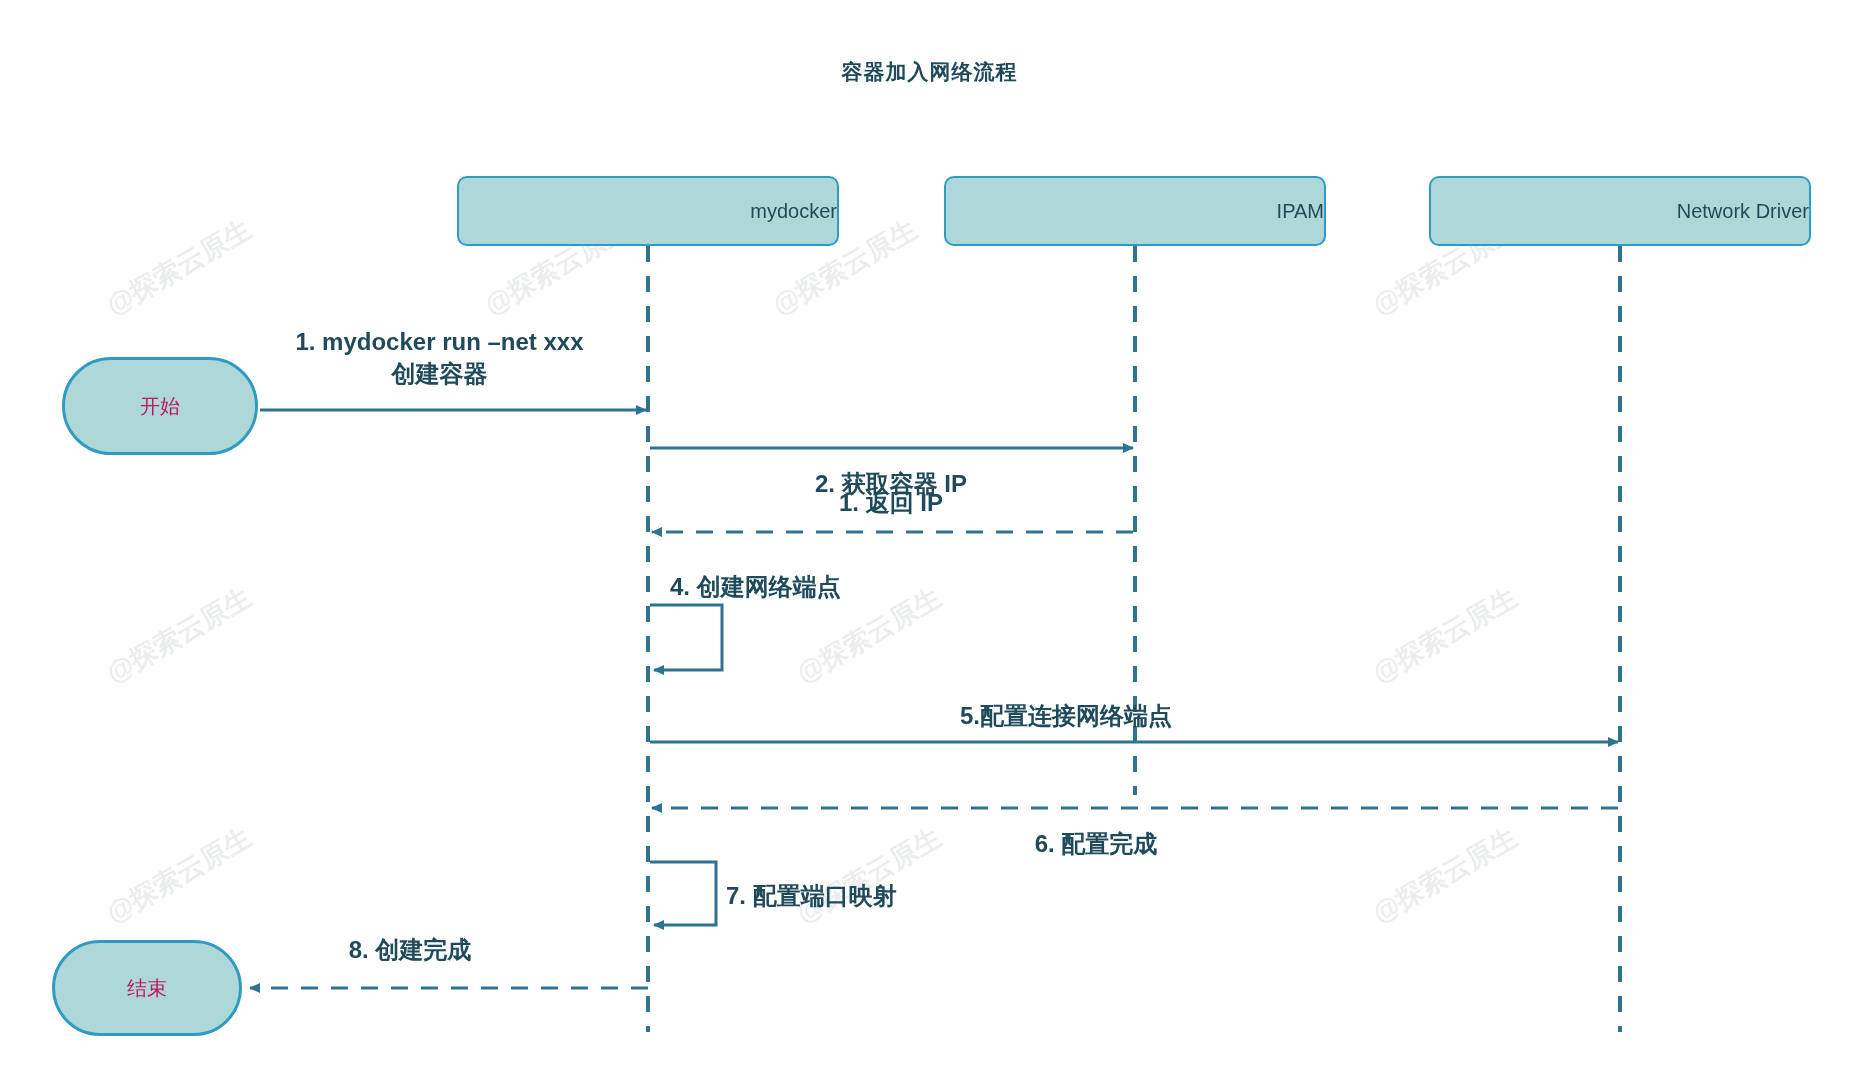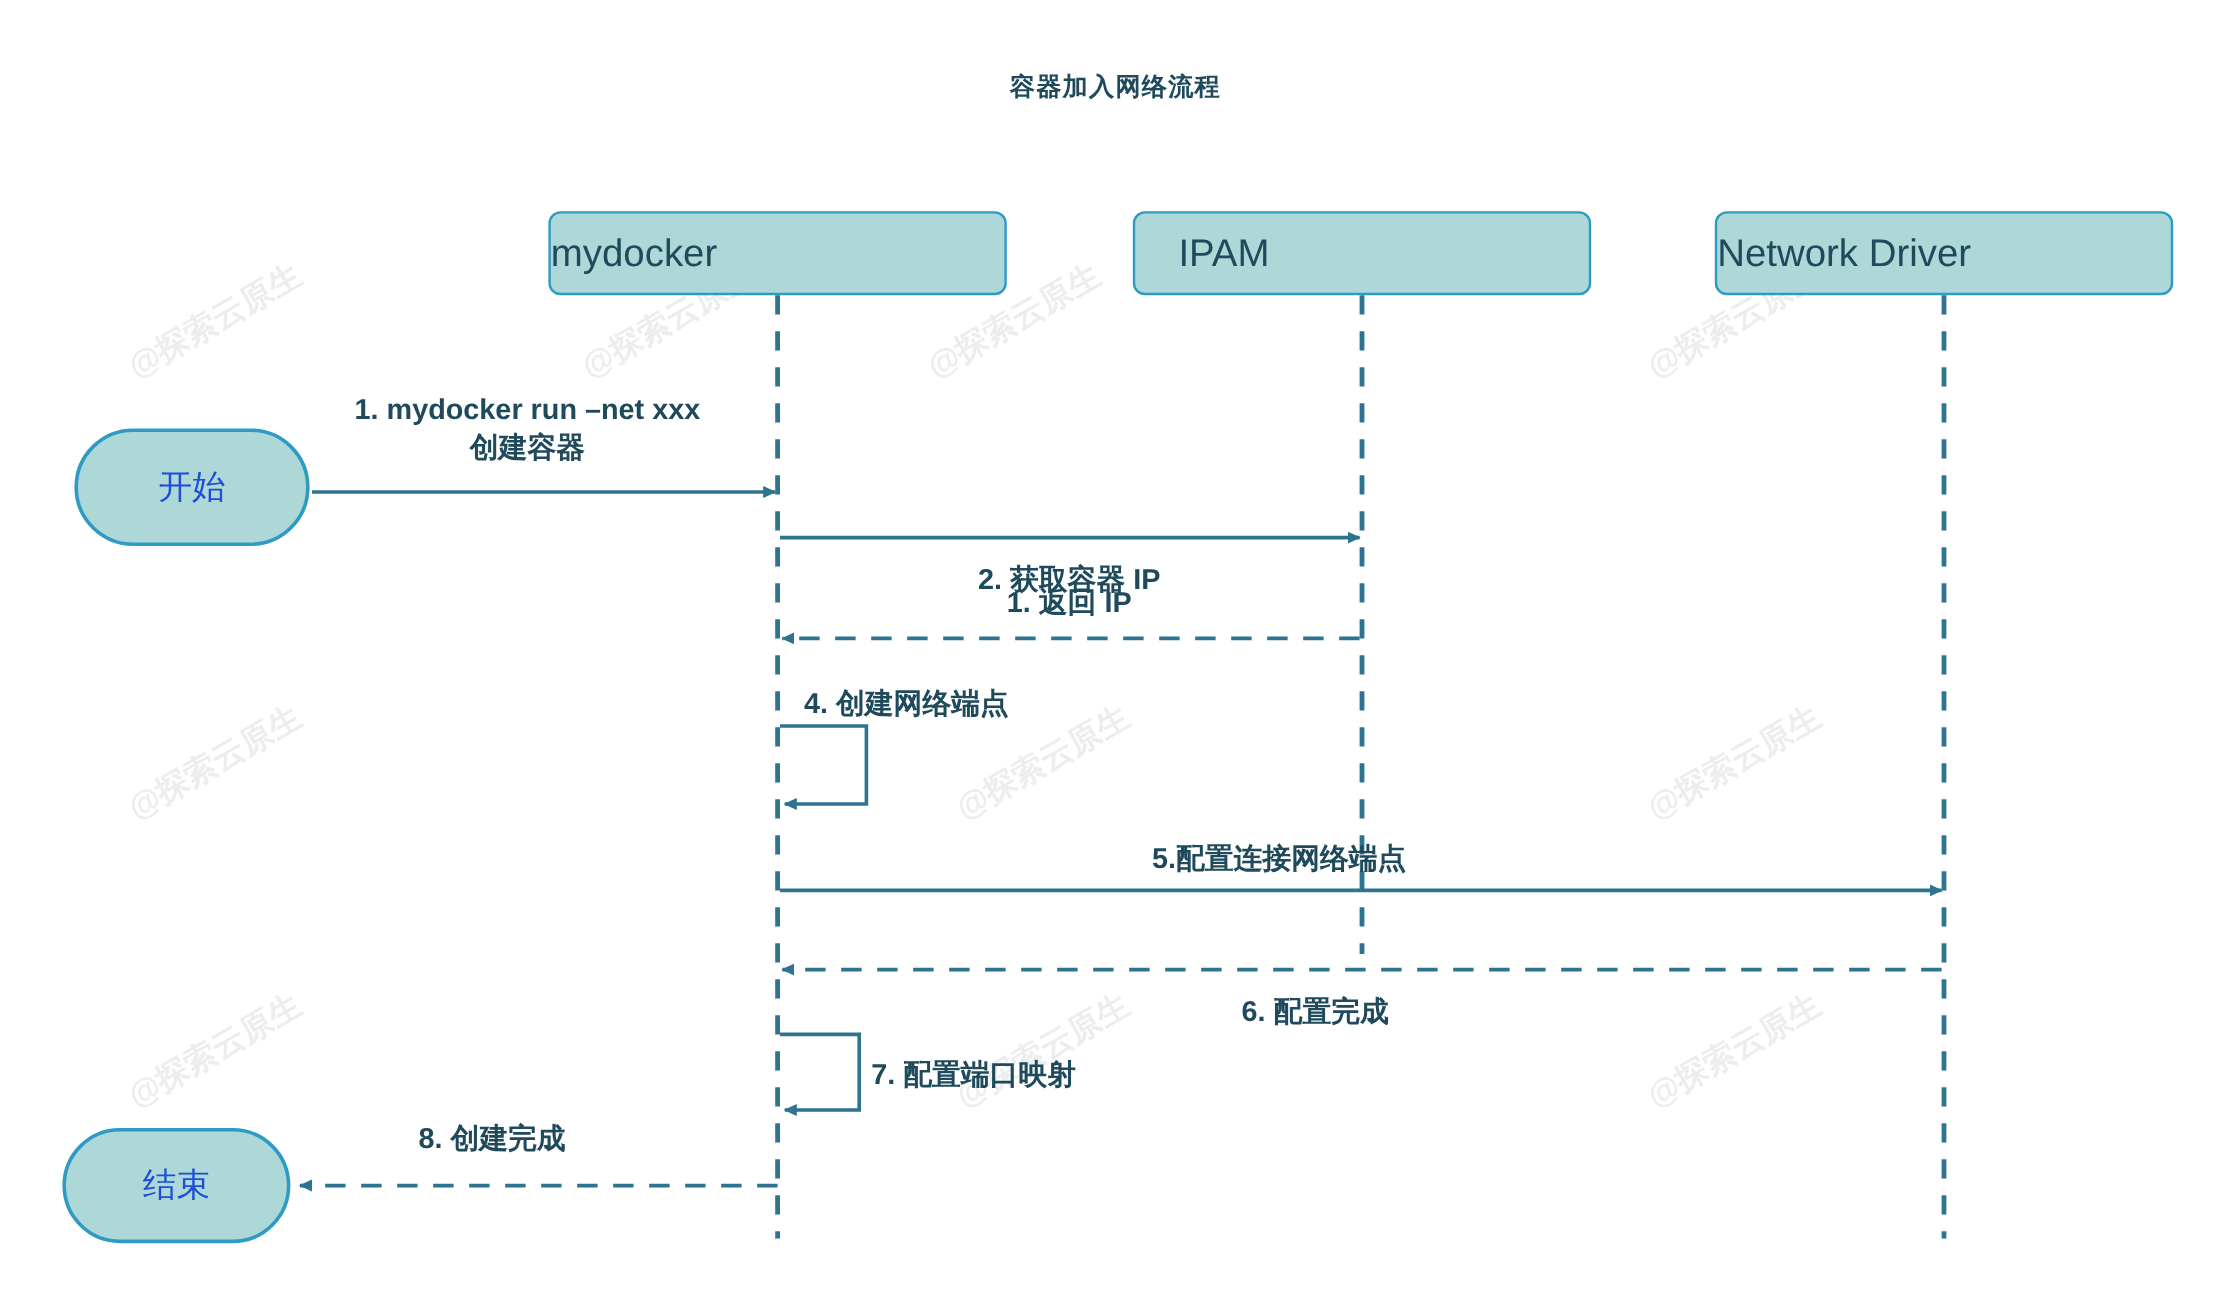--- a/index.html
+++ b/index.html
@@ -47,36 +47,36 @@
     z-index: 5;
   }
   .participant {
     position: absolute;
     height: 70px;
     background: #aed8d8;
     border: 2px solid #2f9bc4;
     border-radius: 10px;
     display: flex;
     align-items: center;
-    justify-content: flex-start;
-    font-size: 32px;
+    justify-content: flex-end;
+    font-size: 20px;
     color: #1f4a5c;
     box-sizing: border-box;
     z-index: 4;
   }
   .terminator {
     position: absolute;
     background: #aed8d8;
     border: 3px solid #2f9bc4;
     border-radius: 50px;
     display: flex;
     align-items: center;
     justify-content: center;
-    font-size: 28px;
-    color: #1d4ed8;
+    font-size: 20px;
+    color: #be185d;
     box-sizing: border-box;
     z-index: 4;
   }
   .msg-label {
     position: absolute;
     font-size: 24px;
     font-weight: 700;
     color: #1f4a5c;
     white-space: pre-line;
     text-align: center;

